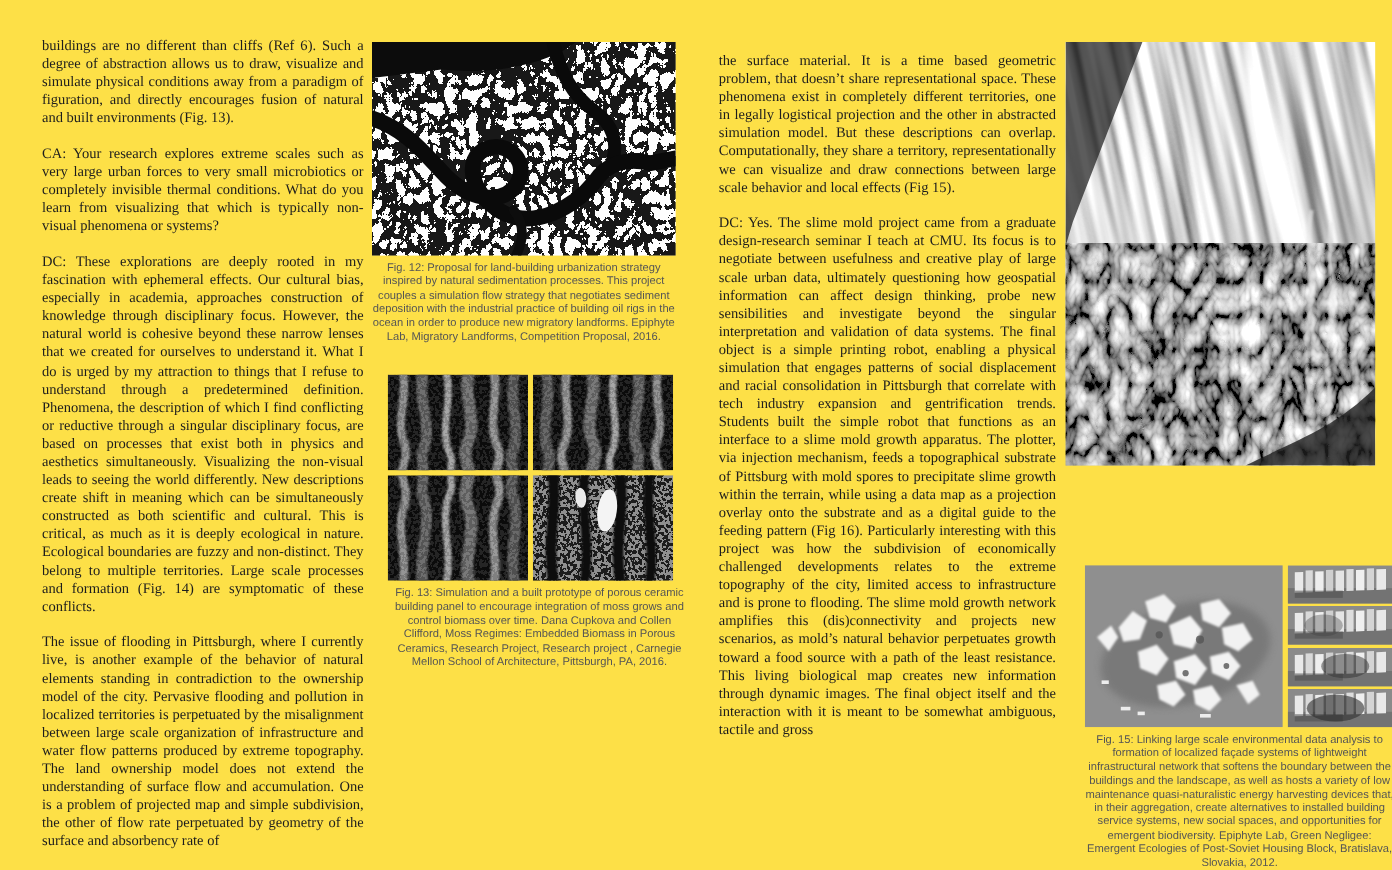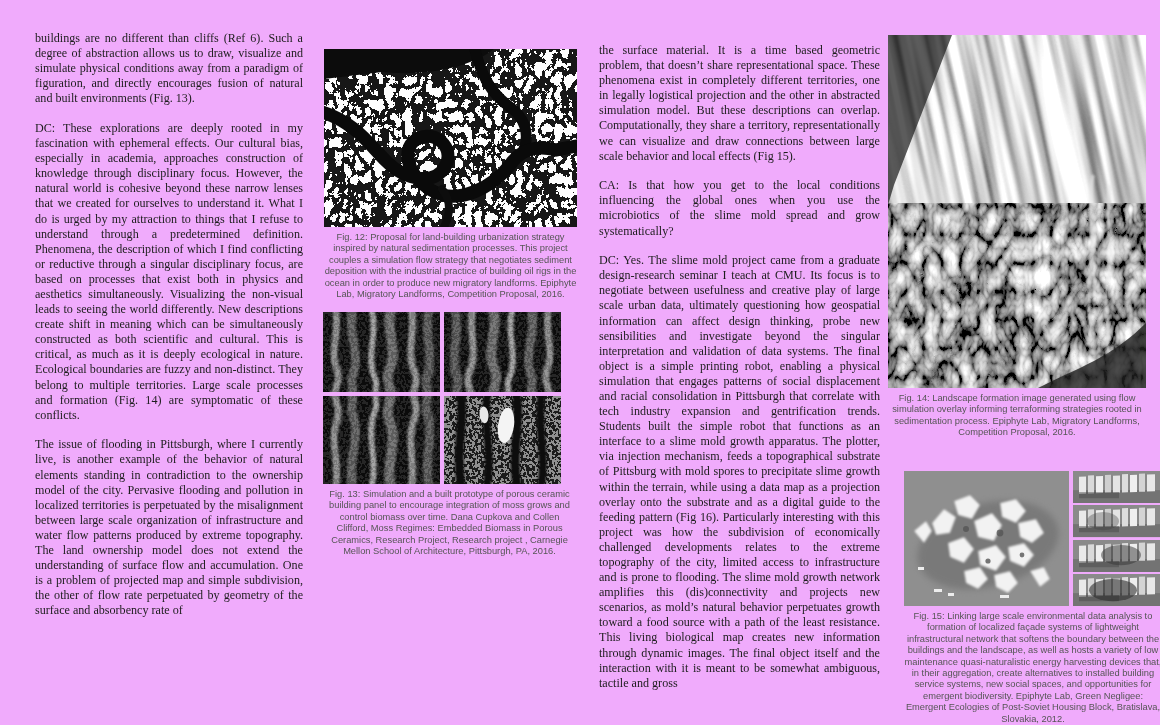--- a/index.html
+++ b/index.html
@@ -1,18 +1,18 @@
 <!DOCTYPE html>
 <html><head>
 <meta charset="utf-8">
 <style>
   html,body{margin:0;padding:0;background:#ffffff;}
   body{width:1160px;height:725px;position:relative;overflow:hidden;
        font-family:"Liberation Serif", serif;color:#1c1c1c;}
-  .spread{position:absolute;inset:0;background:#f0abfc;}
+  .spread{position:absolute;inset:0;background:#fde047;}
 
   
   .text-col{position:absolute;top:31px;font-size:12.1px;line-height:15.1px;
             text-align:justify;color:#1d1d1d;height:682px;overflow:hidden;}
   #col1{left:35px;width:268px;}
   #col3{left:599px;width:281px;margin-top:12px;}
   .text-col p{margin:0 0 14.5px 0;}
   .text-col p:last-child{margin-bottom:0;}
 
   
@@ -127,25 +127,26 @@
       </g>
       <rect x="6" y="21" width="40" height="6" fill="#4d4d4d" opacity="0.55"></rect>
     </symbol>
   </defs>
 </svg>
 
 <div class="spread">
 
   <div class="text-col" id="col1">
     <p>buildings are no different than cliffs (Ref 6). Such a degree of abstraction allows us to draw, visualize and simulate physical conditions away from a paradigm of figuration, and directly encourages fusion of natural and built environments (Fig. 13).</p>
+    <p>CA: Your research explores extreme scales such as very large urban forces to very small microbiotics or completely invisible thermal conditions. What do you learn from visualizing that which is typically non-visual phenomena or systems?</p>
     <p>DC: These explorations are deeply rooted in my fascination with ephemeral effects. Our cultural bias, especially in academia, approaches construction of knowledge through disciplinary focus. However, the natural world is cohesive beyond these narrow lenses that we created for ourselves to understand it. What I do is urged by my attraction to things that I refuse to understand through a predetermined definition. Phenomena, the description of which I find conflicting or reductive through a singular disciplinary focus, are based on processes that exist both in physics and aesthetics simultaneously. Visualizing the non-visual leads to seeing the world differently. New descriptions create shift in meaning which can be simultaneously constructed as both scientific and cultural. This is critical, as much as it is deeply ecological in nature. Ecological boundaries are fuzzy and non-distinct. They belong to multiple territories. Large scale processes and formation (Fig. 14) are symptomatic of these conflicts.</p>
     <p>The issue of flooding in Pittsburgh, where I currently live, is another example of the behavior of natural elements standing in contradiction to the ownership model of the city. Pervasive flooding and pollution in localized territories is perpetuated by the misalignment between large scale organization of infrastructure and water flow patterns produced by extreme topography.  The land ownership model does not extend the understanding of surface flow and accumulation. One is a problem of projected map and simple subdivision, the other of flow rate perpetuated by geometry of the surface and absorbency rate of</p>
   </div>
 
-  <figure class="figure" id="fig12" style="margin:14px">
+  <figure class="figure" id="fig12" style="margin:0">
     <svg class="art" viewBox="0 0 253 178">
       <rect width="253" height="178" fill="#f5f5f5"></rect>
       <rect width="253" height="178" filter="url(#mapnoise)" opacity="0.9"></rect>
       <path d="M0 0 L170 0 C150 16 108 28 58 23 L0 30 Z" fill="#0c0c0c"></path>
       <path d="M150 -4 C156 24 166 44 186 58 C200 68 206 84 200 100" fill="none" stroke="#0a0a0a" stroke-width="11" stroke-linecap="round"></path>
       <path d="M-5 62 C30 72 46 96 62 112 C82 132 112 137 122 116 C130 98 112 82 95 89 C76 97 82 126 107 141 C136 158 170 136 186 116 C196 101 212 96 232 101 L258 96" fill="none" stroke="#0a0a0a" stroke-width="13" stroke-linecap="round"></path>
       <path d="M120 178 C128 162 126 150 118 140" fill="none" stroke="#0d0d0d" stroke-width="8" stroke-linecap="round"></path>
     </svg>
     <figcaption class="fig-caption">Fig. 12: Proposal for land-building urbanization strategy inspired by natural sedimentation processes. This project couples a simulation flow strategy that negotiates sediment deposition with the industrial practice of building oil rigs in the ocean in order to produce new migratory landforms. Epiphyte Lab, Migratory Landforms, Competition Proposal, 2016.</figcaption>
   </figure>
@@ -163,39 +164,37 @@
         </svg>
       <svg viewBox="0 0 117 84" preserveAspectRatio="none" style="height:88px">
           <use href="#mossmottle"></use>
         </svg>
     </div>
     <figcaption class="fig-caption" style="width:253px">Fig. 13: Simulation and a built prototype of porous ceramic building panel to encourage integration of moss grows and control biomass over time.  Dana Cupkova and Collen Clifford, Moss Regimes: Embedded Biomass in Porous Ceramics, Research Project, Research project , Carnegie Mellon School of Architecture, Pittsburgh, PA, 2016.</figcaption>
   </figure>
 
   <div class="text-col" id="col3">
     <p>the surface material. It is a time based geometric problem, that doesn’t share representational space. These phenomena exist in completely different territories, one in legally logistical projection and the other in abstracted simulation model. But these descriptions can overlap. Computationally, they share a territory, representationally we can visualize and draw connections between large scale behavior and local effects (Fig 15).</p>
-    <p>CA: Is that how you get to the local conditions influencing the global ones when you use the microbiotics of the slime mold spread and grow systematically?</p>
     <p>DC: Yes. The slime mold project came from a graduate design-research seminar I teach at CMU. Its focus is to negotiate between usefulness and creative play of large scale urban data, ultimately questioning how geospatial information can affect design thinking, probe new sensibilities and investigate beyond the singular interpretation and validation of data systems. The final object is a simple printing robot, enabling a physical simulation that engages patterns of social displacement and racial consolidation in Pittsburgh that correlate with tech industry expansion and gentrification trends. Students built the simple robot that functions as an interface to a slime mold growth apparatus. The plotter, via injection mechanism, feeds a topographical substrate of Pittsburg with mold spores to precipitate slime growth within the terrain, while using a data map as a projection overlay onto the substrate and as a digital guide to the feeding pattern (Fig 16). Particularly interesting with this project was how the subdivision of economically challenged developments relates to the extreme topography of the city, limited access to infrastructure and is prone to flooding. The slime mold growth network amplifies this (dis)connectivity and projects new scenarios, as mold’s natural behavior perpetuates growth toward a food source with a path of the least resistance. This living biological map creates new information through dynamic images. The final object itself and the interaction with it is meant to be somewhat ambiguous, tactile and gross</p>
   </div>
 
   <figure class="figure" id="fig14" style="margin:0">
     <svg class="art" viewBox="0 0 258 353">
       <rect width="258" height="353" fill="#b8b8b8"></rect>
       <g transform="rotate(-12 129 90)">
         <rect x="-50" y="-60" width="360" height="280" filter="url(#streaks)"></rect>
       </g>
       <rect y="168" width="258" height="185" filter="url(#wrinkle)"></rect>
       <path d="M0 0 L64 0 L6 150 L0 170 Z" fill="#1d1d1d" opacity="0.72"></path>
       <path d="M258 353 L150 353 C192 332 224 322 258 288 Z" fill="#1f1f1f" opacity="0.8"></path>
       <g fill="none" stroke="#e8e8e8" stroke-width="4" opacity="0.6" filter="url(#soft1)">
         <path d="M205 140 C198 170 210 200 202 235 C196 262 206 290 200 310"></path>
         <path d="M222 150 C216 180 228 210 220 245 C214 272 224 300 218 318"></path>
       </g>
     </svg>
-    <figcaption class="fig-caption">Fig. 14:  Landscape formation image generated using flow simulation overlay informing terraforming strategies rooted in sedimentation process. Epiphyte Lab, Migratory Landforms, Competition Proposal, 2016.</figcaption>
   </figure>
 
   <figure class="figure" id="fig15" style="margin:16px">
     <div class="neg-row">
       <svg class="neg-main" viewBox="0 0 165 135" preserveAspectRatio="none">
         <rect width="165" height="135" fill="#8f8f8f"></rect>
         <ellipse cx="84" cy="74" rx="72" ry="42" fill="#6e6e6e" opacity="0.65" filter="url(#soft3)" transform="rotate(-14 84 74)"></ellipse>
         <g fill="#f2f2f2" stroke="#7a7a7a" stroke-width="0.4" filter="url(#soft1)">
           <path d="M28 52 L40 38 L52 46 L46 62 L32 64 Z"></path>
           <path d="M50 30 L66 24 L76 34 L68 48 L54 44 Z"></path>

